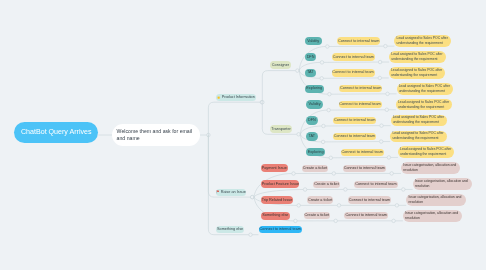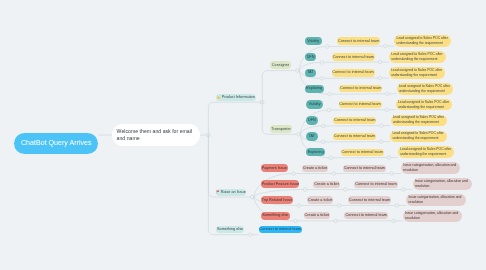--- a/index.html
+++ b/index.html
@@ -114,21 +114,21 @@
       <path d="M253.95 197.10 C256.33 214.24 278.56 220.90 293.65 220.90" fill="none" stroke="#c9d4da" stroke-width="0.62"></path>
       <circle cx="295.40" cy="220.90" r="1.75" fill="#eef2f5" stroke="#c9d4da" stroke-width="0.62"></circle>
       <path d="M297.15 220.90 L333.95 220.85" fill="none" stroke="#c9d4da" stroke-width="0.62"></path>
       <circle cx="335.70" cy="220.85" r="1.75" fill="#eef2f5" stroke="#c9d4da" stroke-width="0.62"></circle>
       <path d="M337.45 220.85 L391.85 220.85" fill="none" stroke="#c9d4da" stroke-width="0.62"></path>
       <circle cx="393.60" cy="220.85" r="1.75" fill="#eef2f5" stroke="#c9d4da" stroke-width="0.62"></circle>
       <path d="M395.35 220.85 L402.90 220.85" fill="none" stroke="#c9d4da" stroke-width="0.62"></path>
       <path d="M252.25 234.70 L258.50 234.70" fill="none" stroke="#c9d4da" stroke-width="0.62"></path>
     </svg>
   <div id="nodes">
-      <div class="node root" style="left: 14.3px; top: 133px; width: 84px; height: 20.6px;">
+      <div class="node root" style="left: 14.3px; top: 122px; width: 84px; height: 20.6px;">
         <span class="txt">ChatBot Query Arrives</span>
       </div>
       <div class="node white" style="left: 112px; top: 124.4px; width: 87.5px; height: 21.3px;">
         <span class="txt">Welcome them and ask for email and name</span>
       </div>
       <div class="node cyan s" style="left: 216.3px; top: 93.8px; width: 39.4px; height: 6.9px;">
         <span class="ico">
           <svg width="3.4" height="3.4" viewBox="0 0 16 16">
             <g fill="#f6ae1c">
               <path d="M8 0 L9.3 3.6 L6.7 3.6 Z"></path>

